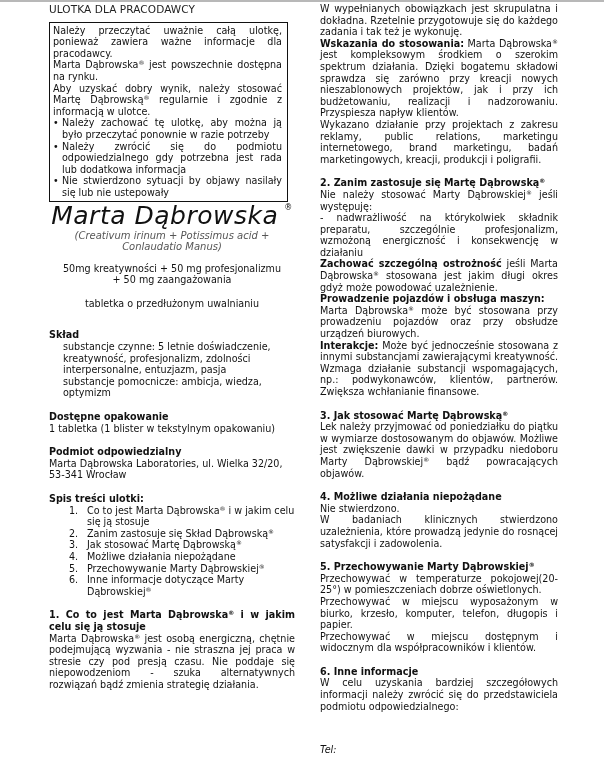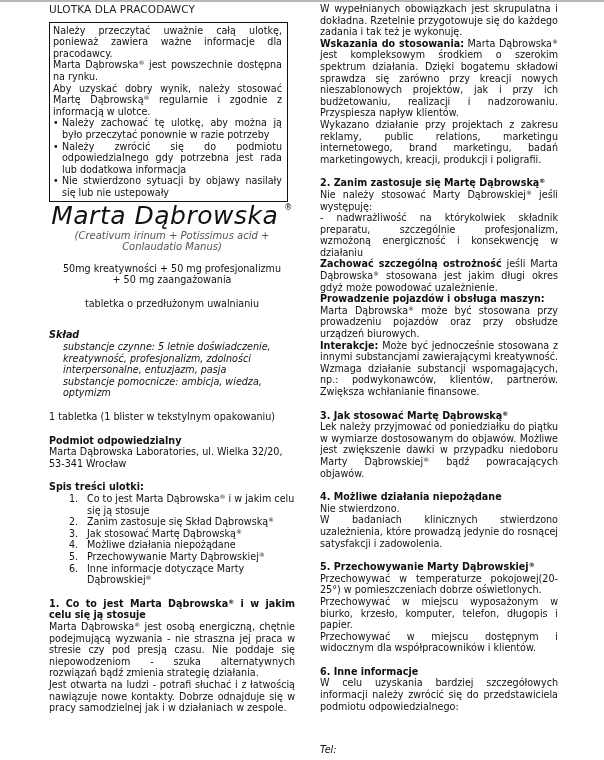--- a/index.html
+++ b/index.html
@@ -56,27 +56,28 @@
     <div class="brand-name"><span>Marta Dąbrowska</span><sup>®</sup></div>
     <div class="brand-sub">(Creativum irinum + Potissimus acid + Conlaudatio Manus)</div>
   </div>
 
   <div class="dose">
     <div>50mg kreatywności + 50 mg profesjonalizmu</div>
     <div>+ 50 mg zaangażowania</div>
   </div>
   <div class="form">tabletka o przedłużonym uwalnianiu</div>
 
-  <div class="block" style="margin-top:20px;font-style:italic;">
+  <div class="block" style="margin-top:20px;">
     <div class="sec-title">Skład</div>
     <div class="indent">substancje czynne: 5 letnie doświadczenie, kreatywność, profesjonalizm, zdolności interpersonalne, entuzjazm, pasja</div>
     <div class="indent">substancje pomocnicze: ambicja, wiedza, optymizm</div>
   </div>
 
   <div class="block">
+    <div class="sec-title">Dostępne opakowanie</div>
     <div>1 tabletka (1 blister w tekstylnym opakowaniu)</div>
   </div>
 
   <div class="block">
     <div class="sec-title">Podmiot odpowiedzialny</div>
     <div>Marta Dąbrowska Laboratories, ul. Wielka 32/20, 53-341 Wrocław</div>
   </div>
 
   <div class="block">
     <div class="sec-title">Spis treści ulotki:</div>
@@ -86,21 +87,20 @@
       <li><span class="num">3.</span><span>Jak stosować Martę Dąbrowską</span><sup>®</sup></li>
       <li><span class="num">4.</span><span>Możliwe działania niepożądane</span></li>
       <li><span class="num">5.</span><span>Przechowywanie Marty Dąbrowskiej</span><sup>®</sup></li>
       <li><span class="num">6.</span><span>Inne informacje dotyczące Marty Dąbrowskiej</span><sup>®</sup></li>
     </ol>
   </div>
 
   <div class="block just">
     <div class="sec-title"><span>1.  Co to jest Marta Dąbrowska</span><sup>®</sup><span> i w jakim celu się ją stosuje</span></div>
     <div><span>Marta Dąbrowska</span><sup>®</sup><span> jest osobą energiczną, chętnie podejmującą wyzwania - nie straszna jej praca w stresie czy pod presją czasu. Nie poddaje się niepowodzeniom - szuka alternatywnych rozwiązań bądź zmienia strategię działania.</span></div>
-    <div>Jest otwarta na ludzi - potrafi słuchać i z łatwością nawiązuje nowe kontakty. Dobrze odnajduje się w pracy samodzielnej jak i w działaniach w zespole.</div>
   </div>
 </div>
 
 <div class="col right just">
   <div style="margin-top:3px;">W wypełnianych obowiązkach jest skrupulatna i dokładna. Rzetelnie przygotowuje się do każdego zadania i tak też je wykonuję.</div>
   <div><span class="sec-title">Wskazania do stosowania:</span><span> Marta Dąbrowska</span><sup>®</sup><span> jest kompleksowym środkiem o szerokim spektrum działania. Dzięki bogatemu składowi sprawdza się zarówno przy kreacji nowych nieszablonowych projektów, jak i przy ich budżetowaniu, realizacji i nadzorowaniu. Przyspiesza napływ klientów.</span></div>
   <div>Wykazano działanie przy projektach z zakresu reklamy, public relations, marketingu internetowego, brand marketingu, badań marketingowych, kreacji, produkcji i poligrafii.</div>
 
   <div class="block">
     <div class="sec-title"><span>2. Zanim zastosuje się Martę Dąbrowską</span><sup>®</sup></div>

